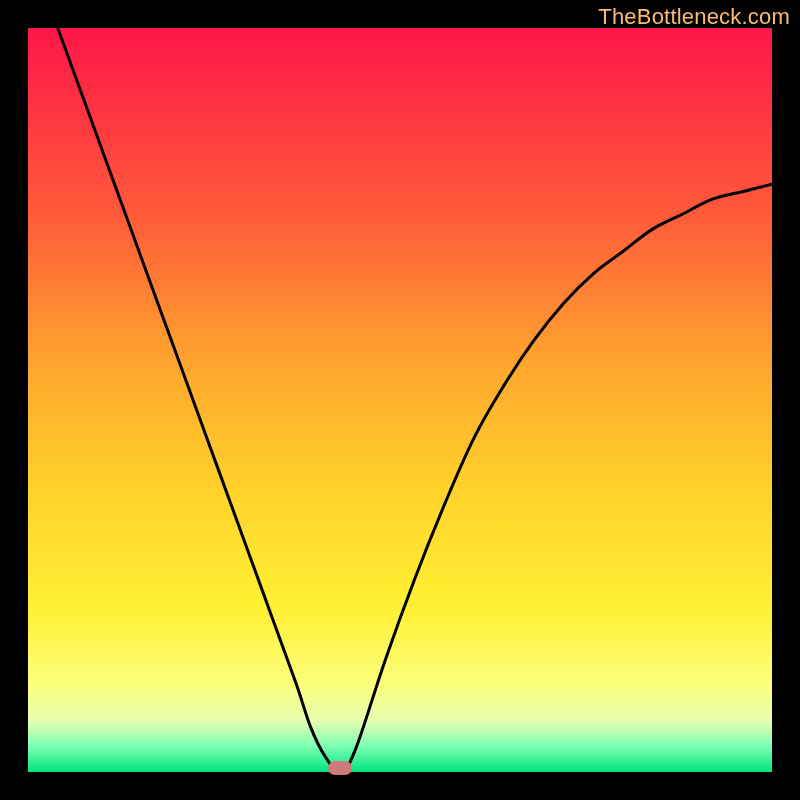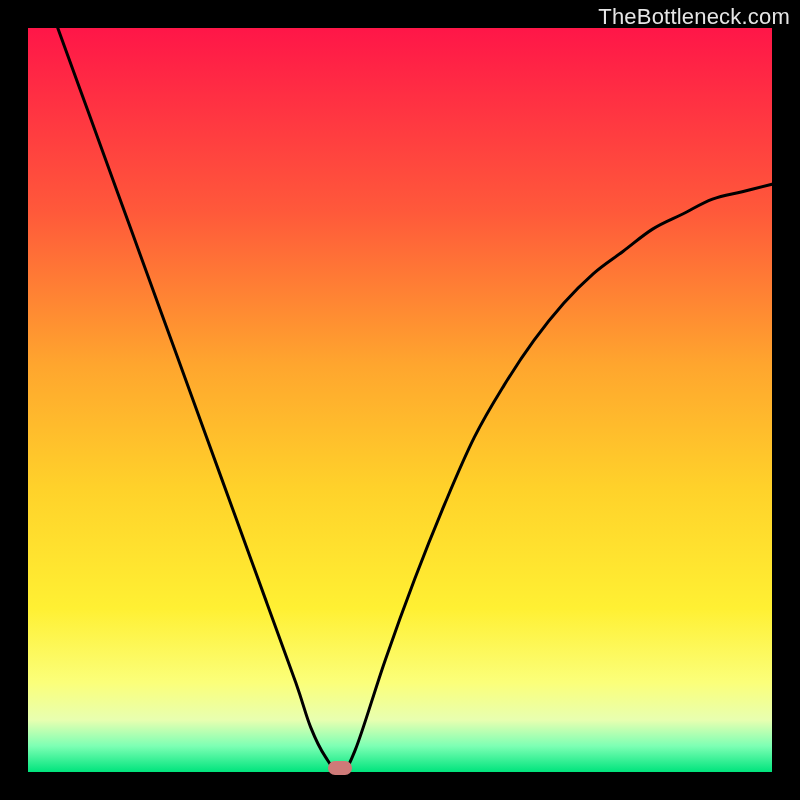--- a/index.html
+++ b/index.html
@@ -33,21 +33,21 @@
       #fbff7a 88%,
       #e8ffb0 93%,
       #7dffb4 96.5%,
       #00e47d 100%
     );
   }
   .watermark {
     position: absolute;
     top: 4px;
     right: 10px;
-    color: #e5e5e5;
+    color: #fdba74;
     font-size: 22px;
     font-weight: 500;
     letter-spacing: 0.2px;
     z-index: 5;
     user-select: none;
   }
   svg.curve {
     position: absolute;
     left: 0;
     top: 0;

